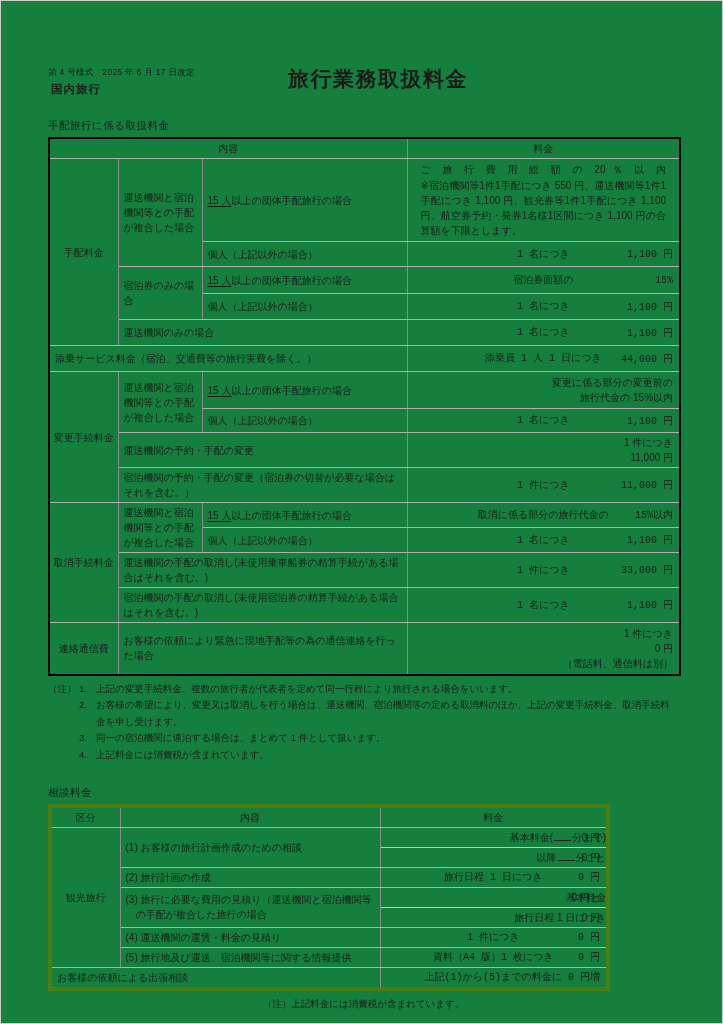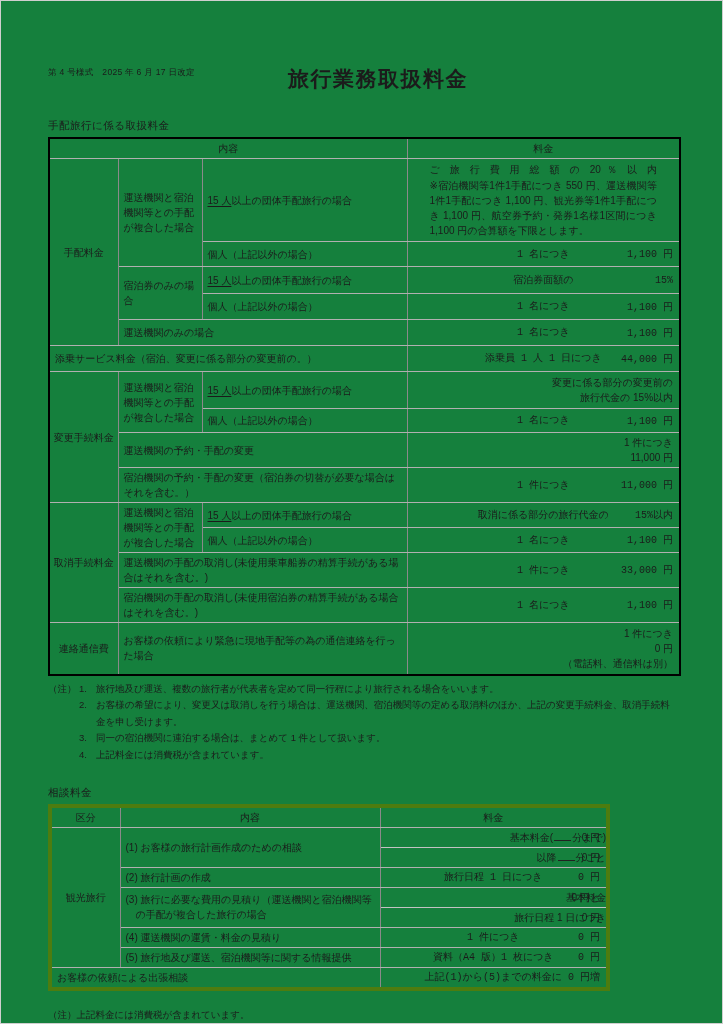--- a/index.html
+++ b/index.html
@@ -28,47 +28,48 @@
        overflow:hidden; }
   .thead td { text-align:center; padding:2px 0; }
   .cat { text-align:center; padding:2px 2px; }
   .sub, .case, .wide { text-align:left; }
   .u15 { text-decoration:underline; text-underline-offset:2px; }
 
   
   .fee { position:relative; text-align:center;font-family:Liberation Mono, monospace; }
   .fee .amt { position:absolute; right:6px; top:50%; transform:translateY(-50%); }
   .fee-right { text-align:right; padding-right:6px; }
-  .fee-big { text-align:justify; padding:3px 22px; }
+  .fee-big { text-align:justify; padding:3px 13px; }
   .fee-big .jline { text-align:justify; text-align-last:justify; margin-bottom:1px; }
   .fee-stack { padding:0; }
   .fee-line { position:relative; text-align:right; padding:2px 0; }
   .fee-line + .fee-line { border-top:1px solid #c2c2c2; }
   .fee-line .amt { position:absolute; right:6px; top:50%; transform:translateY(-50%); }
   .blank { display:inline-block; width:17px; height:10px;
            border-bottom:1px solid #222; margin:0 1px; vertical-align:baseline; }
 
   
   .notes { margin-top:5px; font-size:9.5px; }
   .note-row { display:flex; line-height:1.75; }
   .note-prefix { width:31px; flex:none; }
   .note-num { width:17px; flex:none; }
   .note-body { flex:1; }
   .sec-title.second { margin-top:22px; }
-  .note-single { margin-top:18px; font-size:9.5px; }
+  .note-single { margin-top:7px; font-size:9.5px;text-align:center; }
 </style>
 </head>
 <body>
 
 <div class="page">
   <div class="content">
 
     <div class="hdr">
       <div class="form-line">第 4 号様式　2025 年 6 月 17 日改定</div>
       <div class="doc-title">旅行業務取扱料金</div>
+      <div class="domestic">国内旅行</div>
     </div>
 
     <div class="sec-title">手配旅行に係る取扱料金</div>
 
     <table class="t1">
       <colgroup>
           <col style="width:69px">
           <col style="width:84px">
           <col style="width:205px">
           <col style="width:273px">
@@ -98,21 +99,21 @@
       </tr>
       <tr style="height:26px">
         <td class="case">個人（上記以外の場合）</td>
         <td class="fee"><span class="unit">1 名につき</span><span class="amt">1,100 円</span></td>
       </tr>
       <tr style="height:26px">
         <td class="sub" colspan="2">運送機関のみの場合</td>
         <td class="fee"><span class="unit">1 名につき</span><span class="amt">1,100 円</span></td>
       </tr>
       <tr style="height:26px">
-        <td class="wide" colspan="3">添乗サービス料金（宿泊、変更に係る部分の変更前の。）</td>
+        <td class="wide" colspan="3">添乗サービス料金（宿泊、交通費等の旅行実費を除く。）</td>
         <td class="fee"><span class="unit">添乗員 1 人 1 日につき</span><span class="amt">44,000 円</span></td>
       </tr>
       <tr style="height:37px">
         <td class="cat" rowspan="4">変更手続料金</td>
         <td class="sub" rowspan="2">運送機関と宿泊機関等との手配が複合した場合</td>
         <td class="case"><span class="u15">15 人</span><span>以上の団体手配旅行の場合</span></td>
         <td class="fee-right">
           <div>変更に係る部分の変更前の</div>
           <div>旅行代金の 15%以内</div>
         </td>
@@ -159,21 +160,21 @@
           <div>（電話料、通信料は別）</div>
         </td>
       </tr>
     </tbody>
       </table>
 
     <div class="notes">
       <div class="note-row">
         <span class="note-prefix">（注）</span>
         <span class="note-num">1.</span>
-        <span class="note-body">旅行地及び運送、複数の旅行者が代表者を定めて同一行程により旅行される場合をいいます。</span>
+        <span class="note-body">上記の変更手続料金、複数の旅行者が代表者を定めて同一行程により旅行される場合をいいます。</span>
       </div>
       <div class="note-row">
         <span class="note-prefix"></span>
         <span class="note-num">2.</span>
         <span class="note-body">お客様の希望により、変更又は取消しを行う場合は、運送機関、宿泊機関等の定める取消料のほか、上記の変更手続料金、取消手続料金を申し受けます。</span>
       </div>
       <div class="note-row">
         <span class="note-prefix"></span>
         <span class="note-num">3.</span>
         <span class="note-body">同一の宿泊機関に連泊する場合は、まとめて 1 件として扱います。</span>

